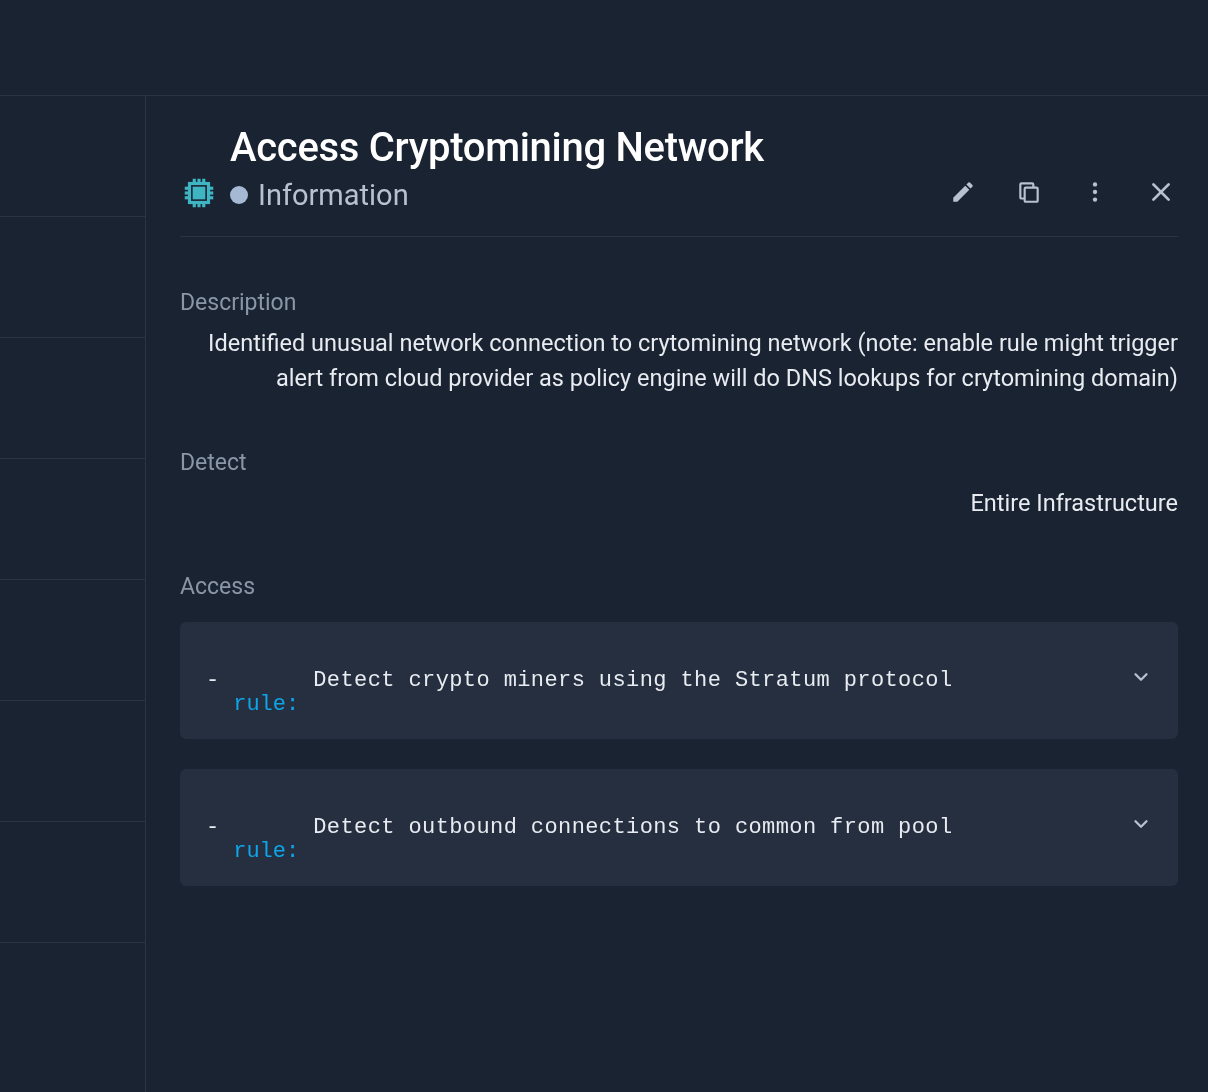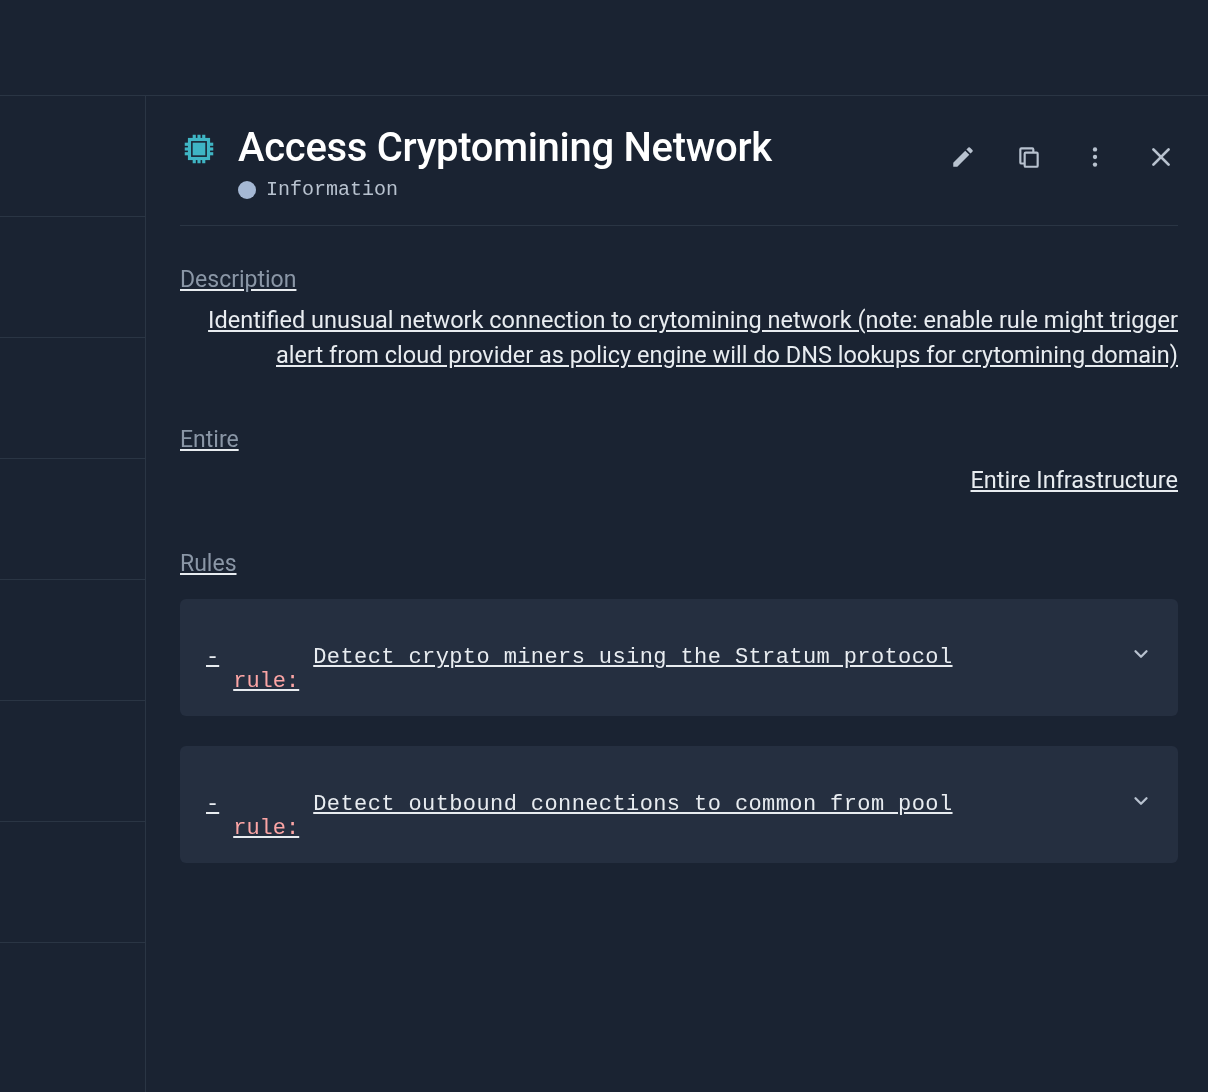--- a/index.html
+++ b/index.html
@@ -34,25 +34,25 @@
       height: 121px;
       border-bottom: 1px solid #2a3544;
     }
     .main-panel {
       flex: 1;
       padding: 28px 30px 28px 34px;
       overflow-y: auto;
     }
     .header {
       display: flex;
-      align-items: flex-start;
-      gap: 20px;
+      align-items: flex-end;
+      gap: 12px;
       padding-bottom: 24px;
       border-bottom: 1px solid #2a3544;
-      margin-bottom: 40px;
+      margin-bottom: 52px;
     }
     .header-icon {
       width: 38px;
       height: 38px;
       margin-top: 6px;
       flex-shrink: 0;
     }
     .header-titles {
       flex: 1;
     }
@@ -69,23 +69,22 @@
       align-items: center;
       gap: 10px;
     }
     .severity-dot {
       width: 18px;
       height: 18px;
       border-radius: 50%;
       background: #a5b8d4;
     }
     .severity-text {
-      font-size: 20px;
+      font-size: 29px;
       color: #b8c2cf;
-      font-family: Liberation Mono, monospace;
     }
     .header-actions {
       display: flex;
       align-items: center;
       gap: 32px;
       margin-top: 16px;
     }
     .action-button {
       background: transparent;
       border: none;
@@ -95,21 +94,20 @@
       display: flex;
       align-items: center;
       justify-content: center;
     }
     .action-button svg {
       width: 26px;
       height: 26px;
     }
     .section {
       margin-bottom: 52px;
-      text-decoration: underline;
     }
     .section-label {
       font-size: 23px;
       color: #8a96a6;
       margin-bottom: 10px;
     }
     .section-text {
       font-size: 23.5px;
       color: #e8ecf0;
       line-height: 1.5;
@@ -129,21 +127,21 @@
       align-items: center;
       gap: 14px;
       font-family: 'SFMono-Regular', Menlo, Consolas, 'Liberation Mono', monospace;
       font-size: 22px;
       cursor: pointer;
     }
     .rule-dash {
       color: #e8ecf0;
     }
     .rule-keyword {
-      color: #fca5a5;
+      color: #0ea5e9;
       margin-top: 48px;
     }
     .rule-text {
       color: #e8ecf0;
       flex: 1;
       letter-spacing: 0.4px;
     }
     .rule-chevron svg {
       width: 22px;
       height: 22px;
@@ -228,26 +226,26 @@
         </button>
       </div>
     </div>
 
     <div class="section">
       <div class="section-label">Description</div>
       <div class="section-text">Identified unusual network connection to crytomining network (note: enable rule might trigger alert from cloud provider as policy engine will do DNS lookups for crytomining domain)</div>
     </div>
 
     <div class="section">
-      <div class="section-label">Entire</div>
+      <div class="section-label">Detect</div>
       <div class="section-text">Entire Infrastructure</div>
     </div>
 
     <div class="section">
-      <div class="section-label">Rules</div>
+      <div class="section-label">Access</div>
       <div class="rules-container">
         <div class="rule-row">
           <span class="rule-dash">-</span>
           <span class="rule-keyword">rule:</span>
           <span class="rule-text">Detect crypto miners using the Stratum protocol</span>
           <span class="rule-chevron">
             <svg viewBox="0 0 24 24" fill="none" stroke="currentColor" stroke-width="2.5" stroke-linecap="round" stroke-linejoin="round">
                 <polyline points="6 9 12 15 18 9"></polyline>
               </svg>
           </span>

